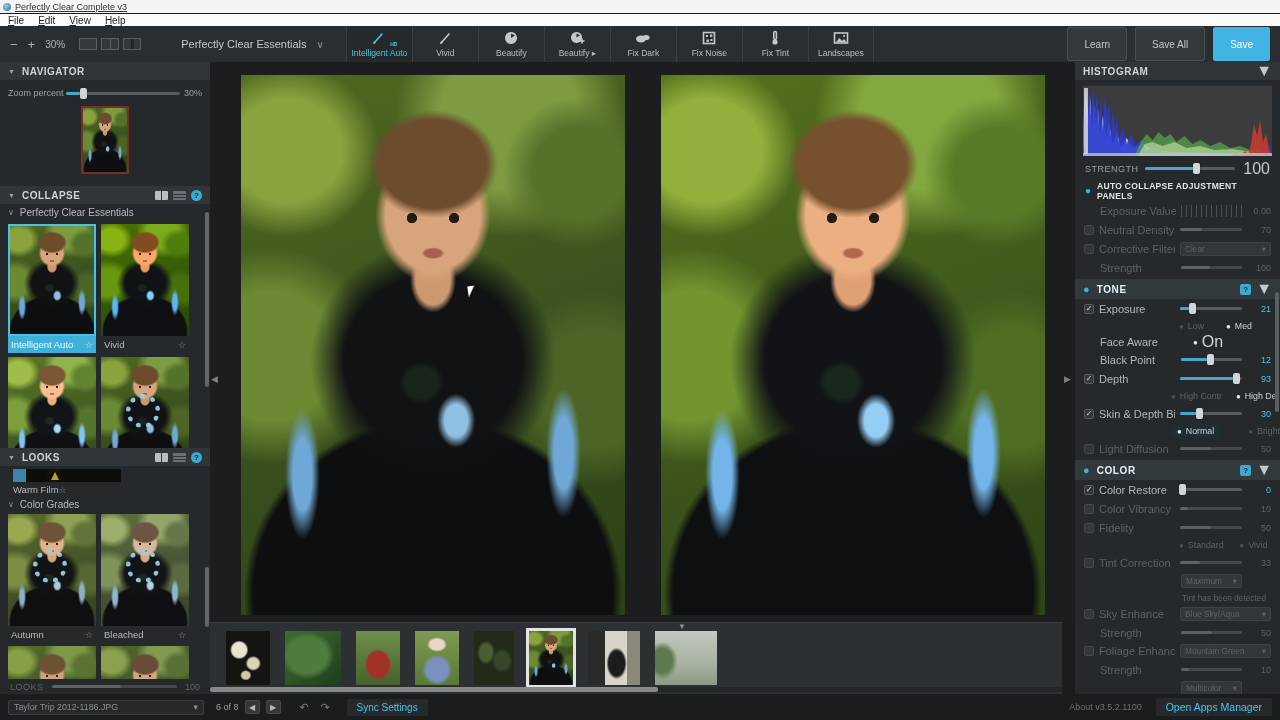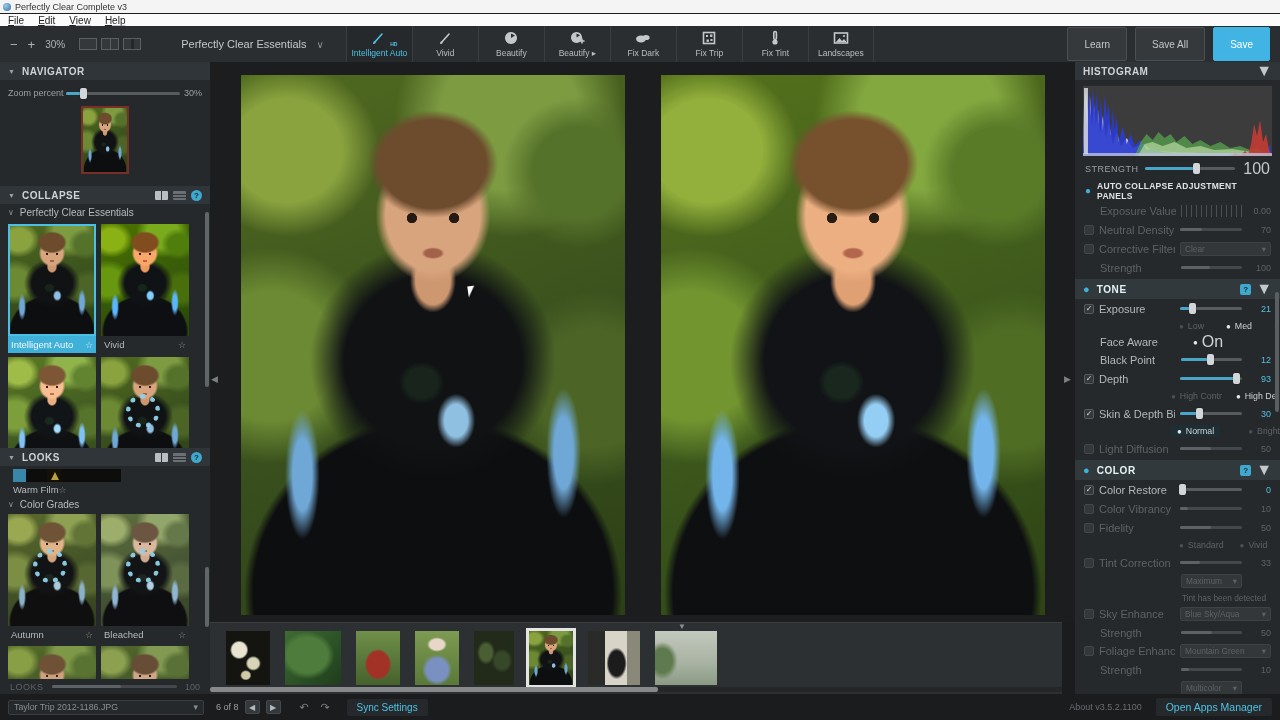--- a/index.html
+++ b/index.html
@@ -3,22 +3,22 @@
 <meta charset="utf-8">
 <style>
   * { margin:0; padding:0; box-sizing:border-box; }
   html,body { width:1280px; height:720px; overflow:hidden; background:#000; }
   body { font-family:"Liberation Sans", sans-serif; color:#c3c8cb; }
   #app { position:relative; width:1280px; height:720px; background:#1a1c1e; overflow:hidden; }
 
   
   .titlebar { position:absolute; left:0; top:0; width:1280px; height:13px; background:#f4f4f4; display:flex; align-items:center; padding-left:3px; }
   .app-icon { width:8px; height:8px; border-radius:50%; background:radial-gradient(circle at 35% 35%, #9ecbe8, #2a6ea8); margin-right:4px; }
-  .titlebar span { font-size:9px; color:#333; }
-  .menubar { position:absolute; left:0; top:14px; width:1280px; height:13px; background:#fbfbfb; display:flex; align-items:center; gap:14px; padding-left:8px; border-bottom:1px solid #d8d8d8;text-decoration:underline; }
+  .titlebar span { font-size:9px; color:#333;text-decoration:underline; }
+  .menubar { position:absolute; left:0; top:14px; width:1280px; height:13px; background:#fbfbfb; display:flex; align-items:center; gap:14px; padding-left:8px; border-bottom:1px solid #d8d8d8; }
   .menu-item { display:inline-block; font-size:10px; color:#222; cursor:default; }
   .menu-item::first-letter { text-decoration:underline; }
 
   
   .toolbar { position:absolute; left:0; top:26px; width:1280px; height:36px; background:#2b2e31; display:flex; align-items:center; }
   .tb-zoomctl { display:flex; align-items:center; gap:10px; padding:0 10px; }
   .tb-btn { color:#aeb3b6; font-size:13px; cursor:default; }
   .tb-zoom-val { font-size:10px; color:#aeb3b6; }
   .viewmodes { display:flex; gap:4px; margin-left:4px; }
   .vm { width:18px; height:12px; border:1px solid #5a5f63; background:#34383b; position:relative; }
@@ -260,21 +260,21 @@
       <div class="tb-preset">
         <span class="tbp-icon">
           <svg width="16" height="16">
               <rect class="stroke" x="2.5" y="2.5" width="11" height="11" stroke-width="1.3"></rect>
               <rect class="fillc" x="5" y="5" width="2" height="2"></rect>
               <rect class="fillc" x="9" y="4.5" width="2.4" height="2.4"></rect>
               <rect class="fillc" x="5.5" y="9.5" width="2.4" height="2.4"></rect>
               <rect class="fillc" x="9.5" y="9" width="2" height="2"></rect>
             </svg>
         </span>
-        <span class="tbp-label">Fix Trip</span>
+        <span class="tbp-label">Fix Noise</span>
       </div>
       <div class="tb-preset">
         <span class="tbp-icon">
           <svg width="16" height="16">
               <rect class="stroke" x="6.8" y="1.5" width="2.6" height="8" rx="1.3" stroke-width="1.2"></rect>
               <circle class="fillc" cx="8" cy="12" r="2.6"></circle>
             </svg>
         </span>
         <span class="tbp-label">Fix Tint</span>
       </div>

